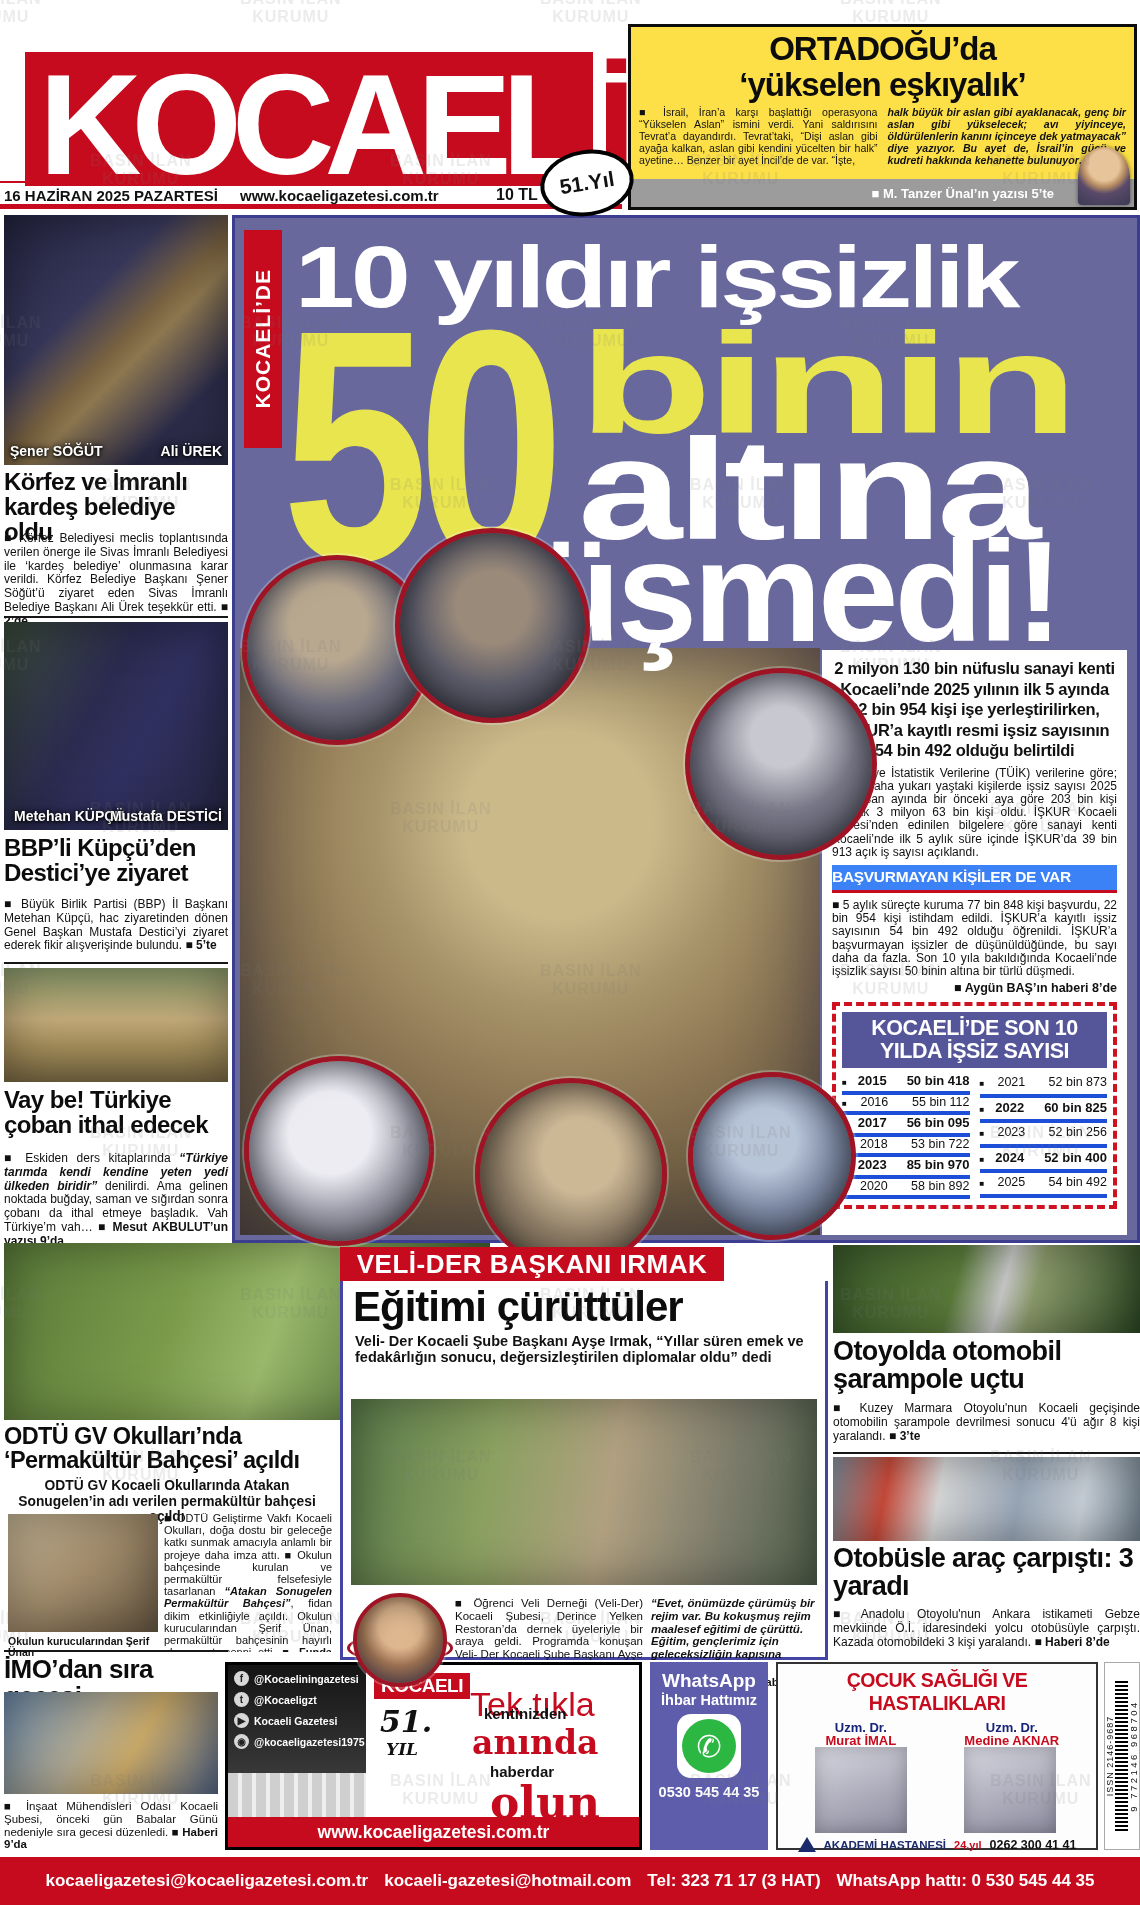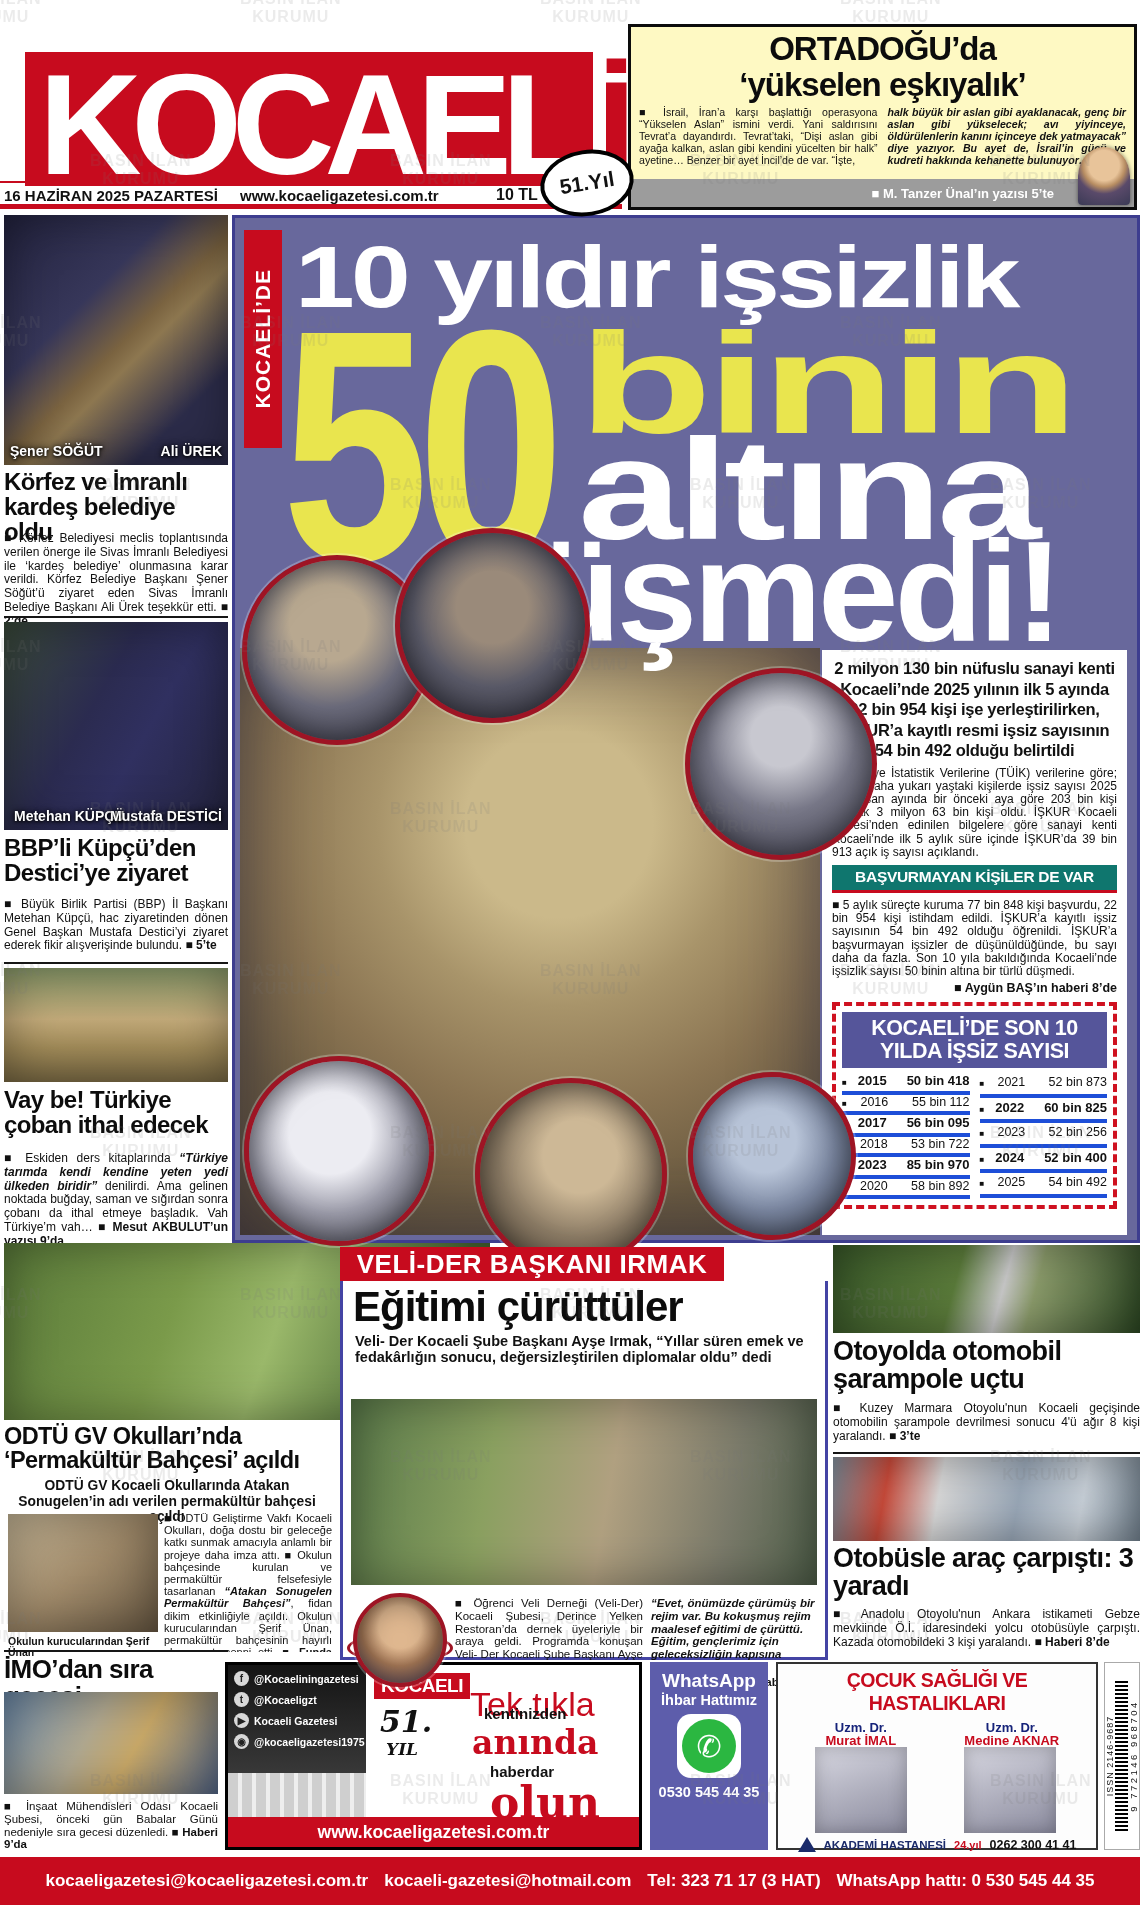--- a/index.html
+++ b/index.html
@@ -21,21 +21,21 @@
   .brand-main{color:#fff;font-weight:bold;font-size:142px;letter-spacing:-10px;line-height:120px;
               transform:translateY(6px)}
   .brand-i{color:#c70b1e;font-weight:bold;font-size:142px;line-height:120px;margin-left:4px;
            transform:translateY(6px)}
   .dateline{left:4px;top:186px;width:616px;display:flex;align-items:center;font-weight:bold;font-size:15px}
   .redrule{position:absolute;background:#c70b1e}
   .badge{left:540px;top:150px;width:86px;height:58px;background:#fff;border:4px solid #000;
          border-radius:50%;display:flex;align-items:center;justify-content:center;
          font-weight:bold;font-size:21px;transform:rotate(-9deg);z-index:12}
   
-  .torta{left:628px;top:24px;width:509px;height:186px;border:3px solid #0c0c0c;background:#fef9c3;box-sizing:border-box}
+  .torta{left:628px;top:24px;width:509px;height:186px;border:3px solid #0c0c0c;background:#fde047;box-sizing:border-box}
   .torta h2{margin:4px 0 0;text-align:center;font-size:33px;line-height:32px;letter-spacing:-1px}
   .torta .cols{display:flex;gap:10px;padding:5px 8px 0;font-size:10.6px;line-height:12.1px;text-align:justify}
   .torta .cols div{flex:1}
   .graybar{position:absolute;left:0;right:0;bottom:0;height:28px;background:#9c9c9c;color:#fff;
            font-weight:bold;font-size:13px;display:flex;align-items:center;justify-content:flex-end;
            padding-right:80px}
   
   .lcol-h{position:absolute;left:4px;width:224px;font-size:24px}
   .lcol-b{position:absolute;left:4px;width:224px}
   
@@ -45,22 +45,22 @@
           align-items:center;justify-content:center;z-index:6}
   .kicker span{writing-mode:vertical-rl;transform:rotate(180deg);color:#fff;font-weight:bold;
                font-size:21px;letter-spacing:1px}
   .mh{position:absolute;font-weight:bold;z-index:4}
   .circ{position:absolute;border-radius:50%;border:5px solid #9e1424;z-index:5;
         box-shadow:0 0 0 2px rgba(255,255,255,.25), inset 0 0 30px rgba(0,0,0,.5)}
   .rpanel{left:822px;top:650px;width:305px;height:585px;background:#fff;padding:8px 10px;
           box-sizing:border-box;z-index:4;overflow:hidden}
   .rpanel .intro{font-weight:bold;font-size:16.5px;line-height:20.5px;text-align:center;letter-spacing:-.3px}
   .rpanel .bt{margin-top:6px;font-size:12px;line-height:13.2px}
-  .pbanner{margin:6px 0 5px;background:#0f766e;border-bottom:3px solid #c70b1e;color:#fff;
-           font-weight:bold;font-size:15.5px;text-align:center;padding:3px 0 4px;letter-spacing:-.3px}
+  .pbanner{margin:6px 0 5px;background:#3b82f6;border-bottom:3px solid #c70b1e;color:#fff;
+           font-weight:bold;font-size:15.5px;padding:3px 0 4px;letter-spacing:-.3px}
   .byline{text-align:right;font-weight:bold;font-size:12.5px;margin-top:3px}
   .statsbox{margin-top:7px;border:4px dashed #cf1120;padding:6px;background:#fff}
   .statsbox .stitle{background:#55559a;color:#fff;font-weight:bold;text-align:center;
                     font-size:21.5px;line-height:23px;padding:5px 0;letter-spacing:-.5px}
   .stable{display:flex;gap:10px;margin-top:5px}
   .stable .col{flex:1}
   .srow{display:flex;justify-content:space-between;align-items:baseline;font-size:12.5px;
         line-height:13px;padding:1px 0 1.5px;border-bottom:4px solid #1d4ed8}
   .srow::before{content:"■ ";font-size:8px}
   .srow .y{min-width:38px}

